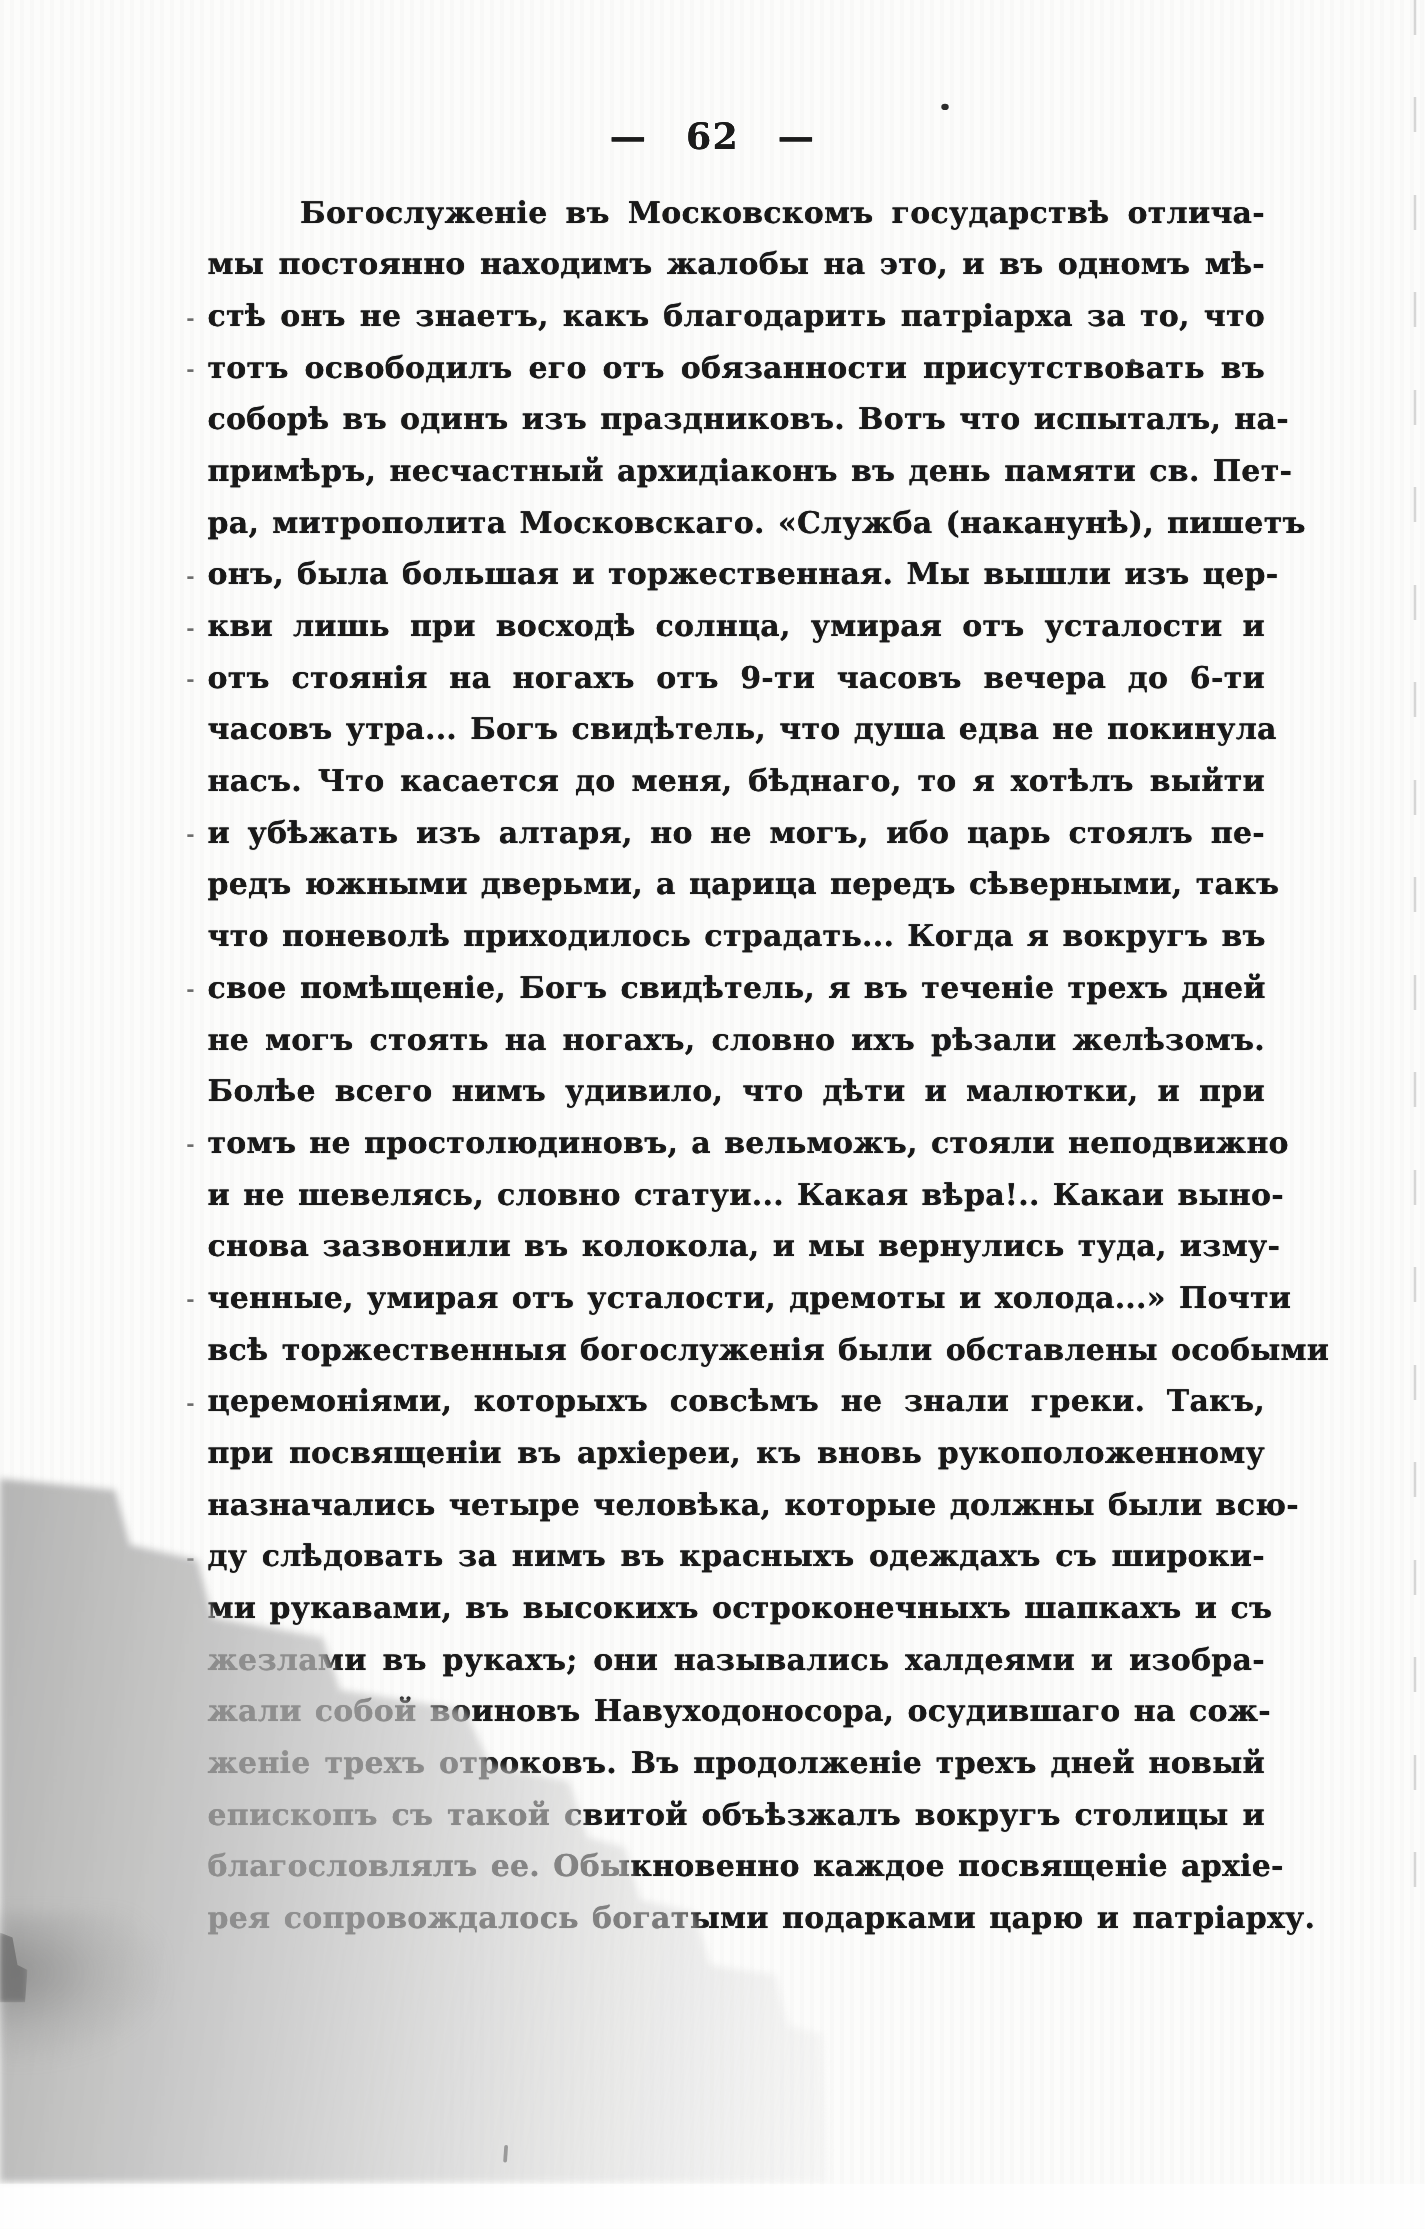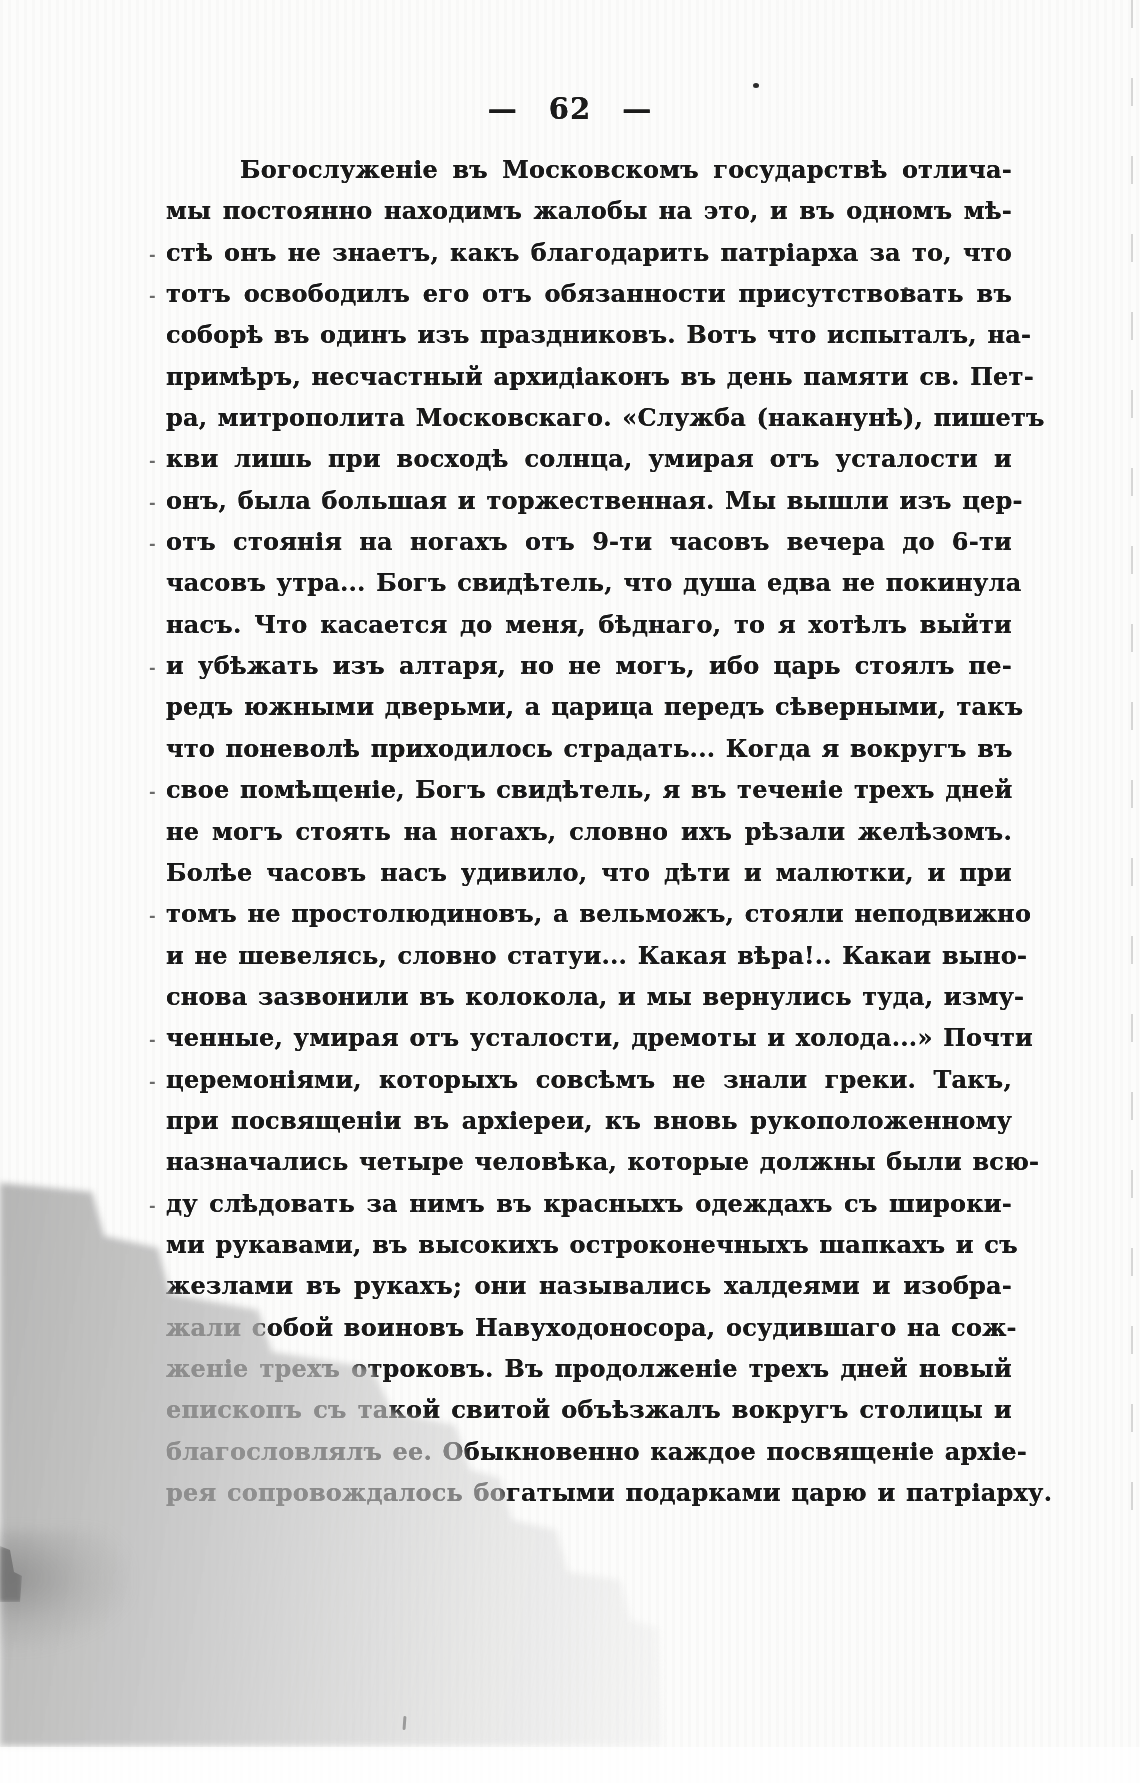--- a/index.html
+++ b/index.html
@@ -101,35 +101,36 @@
 </div>
 
 <div class="text-block">
     <div class="line indent">Богослуженіе въ Московскомъ государствѣ отлича-</div>
     <div class="line">мы постоянно находимъ жалобы на это, и въ одномъ мѣ-</div>
     <div class="line mark">стѣ онъ не знаетъ, какъ благодарить патріарха за то, что</div>
     <div class="line mark">тотъ освободилъ его отъ обязанности присутствовать въ</div>
     <div class="line">соборѣ въ одинъ изъ праздниковъ. Вотъ что испыталъ, на-</div>
     <div class="line">примѣръ, несчастный архидіаконъ въ день памяти св. Пет-</div>
     <div class="line">ра, митрополита Московскаго. «Служба (наканунѣ), пишетъ</div>
+    <div class="line mark">онъ, была большая и торжественная. Мы вышли изъ цер-</div>
     <div class="line mark">кви лишь при восходѣ солнца, умирая отъ усталости и</div>
-    <div class="line mark">онъ, была большая и торжественная. Мы вышли изъ цер-</div>
     <div class="line mark">отъ стоянія на ногахъ отъ 9-ти часовъ вечера до 6-ти</div>
     <div class="line">часовъ утра... Богъ свидѣтель, что душа едва не покинула</div>
     <div class="line">насъ. Что касается до меня, бѣднаго, то я хотѣлъ выйти</div>
     <div class="line mark">и убѣжать изъ алтаря, но не могъ, ибо царь стоялъ пе-</div>
     <div class="line">редъ южными дверьми, а царица передъ сѣверными, такъ</div>
     <div class="line">что поневолѣ приходилось страдать... Когда я вокругъ въ</div>
     <div class="line mark">свое помѣщеніе, Богъ свидѣтель, я въ теченіе трехъ дней</div>
     <div class="line">не могъ стоять на ногахъ, словно ихъ рѣзали желѣзомъ.</div>
-    <div class="line">Болѣе часовъ насъ удивило, что дѣти и малютки, и при</div>
+    <div class="line">Болѣе всего нимъ удивило, что дѣти и малютки, и при</div>
     <div class="line mark">томъ не простолюдиновъ, а вельможъ, стояли неподвижно</div>
     <div class="line">и не шевелясь, словно статуи... Какая вѣра!.. Какаи выно-</div>
     <div class="line">снова зазвонили въ колокола, и мы вернулись туда, изму-</div>
     <div class="line mark">ченные, умирая отъ усталости, дремоты и холода...» Почти</div>
+    <div class="line">всѣ торжественныя богослуженія были обставлены особыми</div>
     <div class="line mark">церемоніями, которыхъ совсѣмъ не знали греки. Такъ,</div>
     <div class="line">при посвященіи въ архіереи, къ вновь рукоположенному</div>
     <div class="line">назначались четыре человѣка, которые должны были всю-</div>
     <div class="line mark">ду слѣдовать за нимъ въ красныхъ одеждахъ съ широки-</div>
     <div class="line">ми рукавами, въ высокихъ остроконечныхъ шапкахъ и съ</div>
     <div class="line">жезлами въ рукахъ; они назывались халдеями и изобра-</div>
     <div class="line">жали собой воиновъ Навуходоносора, осудившаго на сож-</div>
     <div class="line">женіе трехъ отроковъ. Въ продолженіе трехъ дней новый</div>
     <div class="line">епископъ съ такой свитой объѣзжалъ вокругъ столицы и</div>
     <div class="line">благословлялъ ее. Обыкновенно каждое посвященіе архіе-</div>

